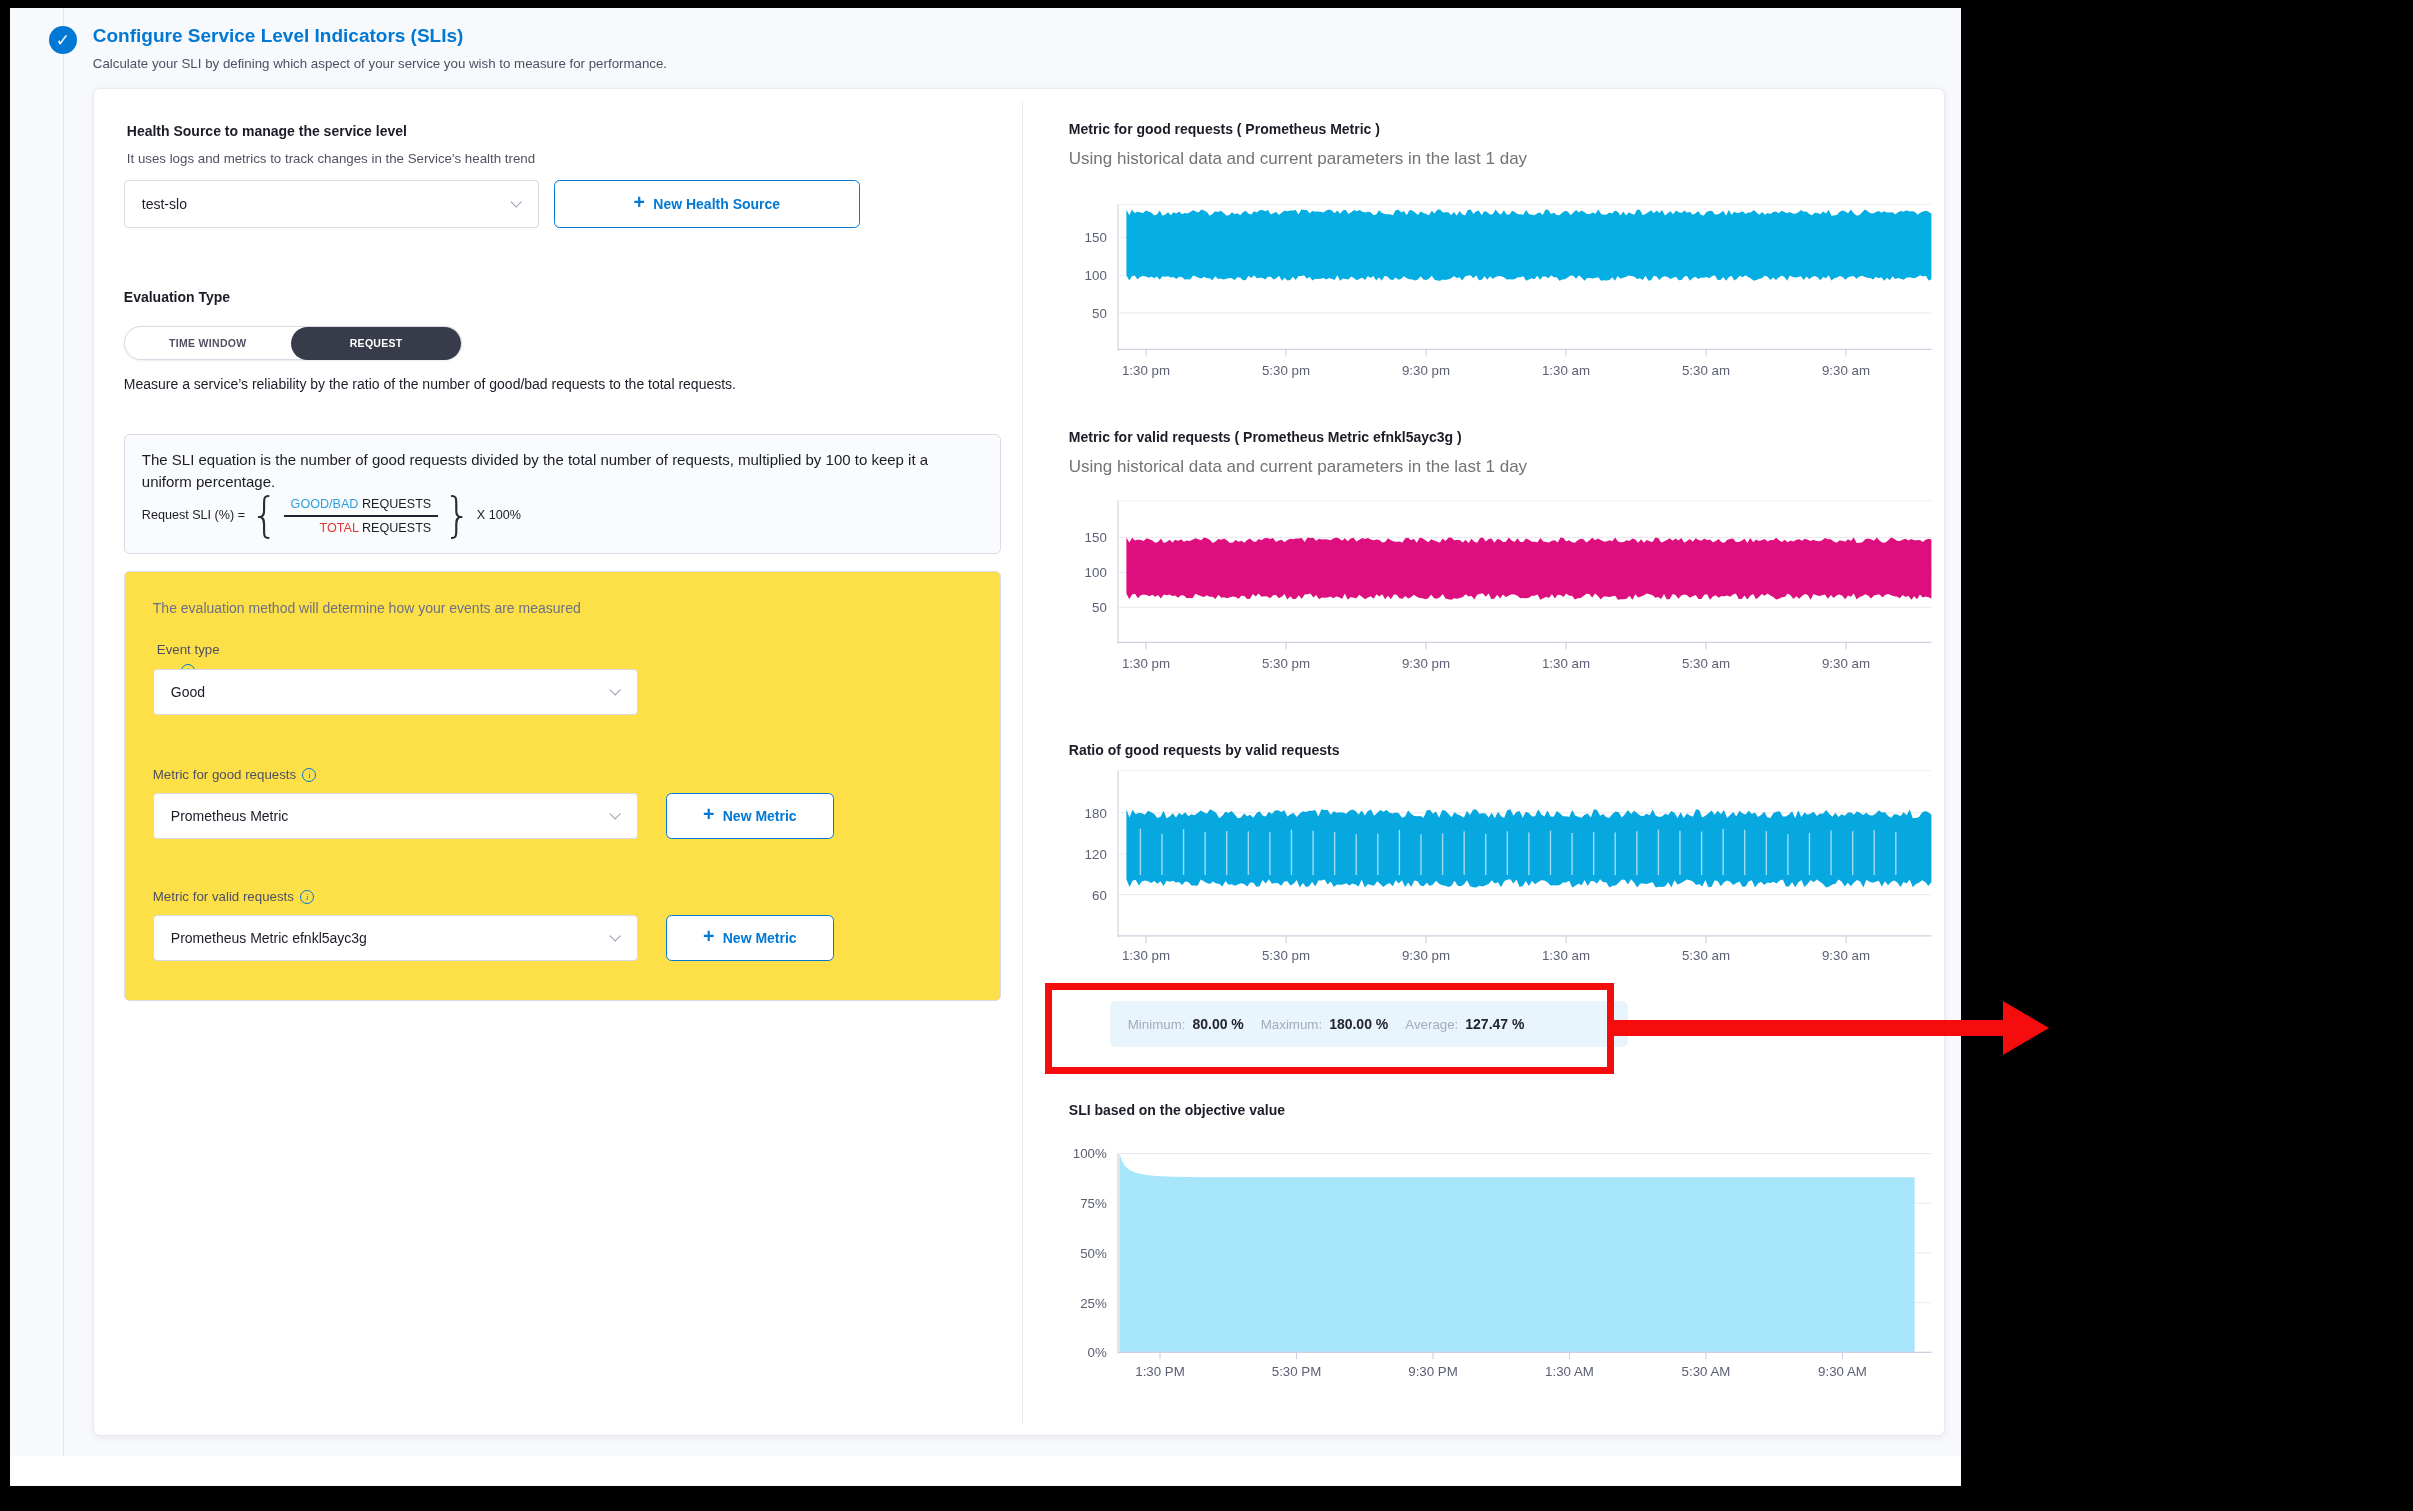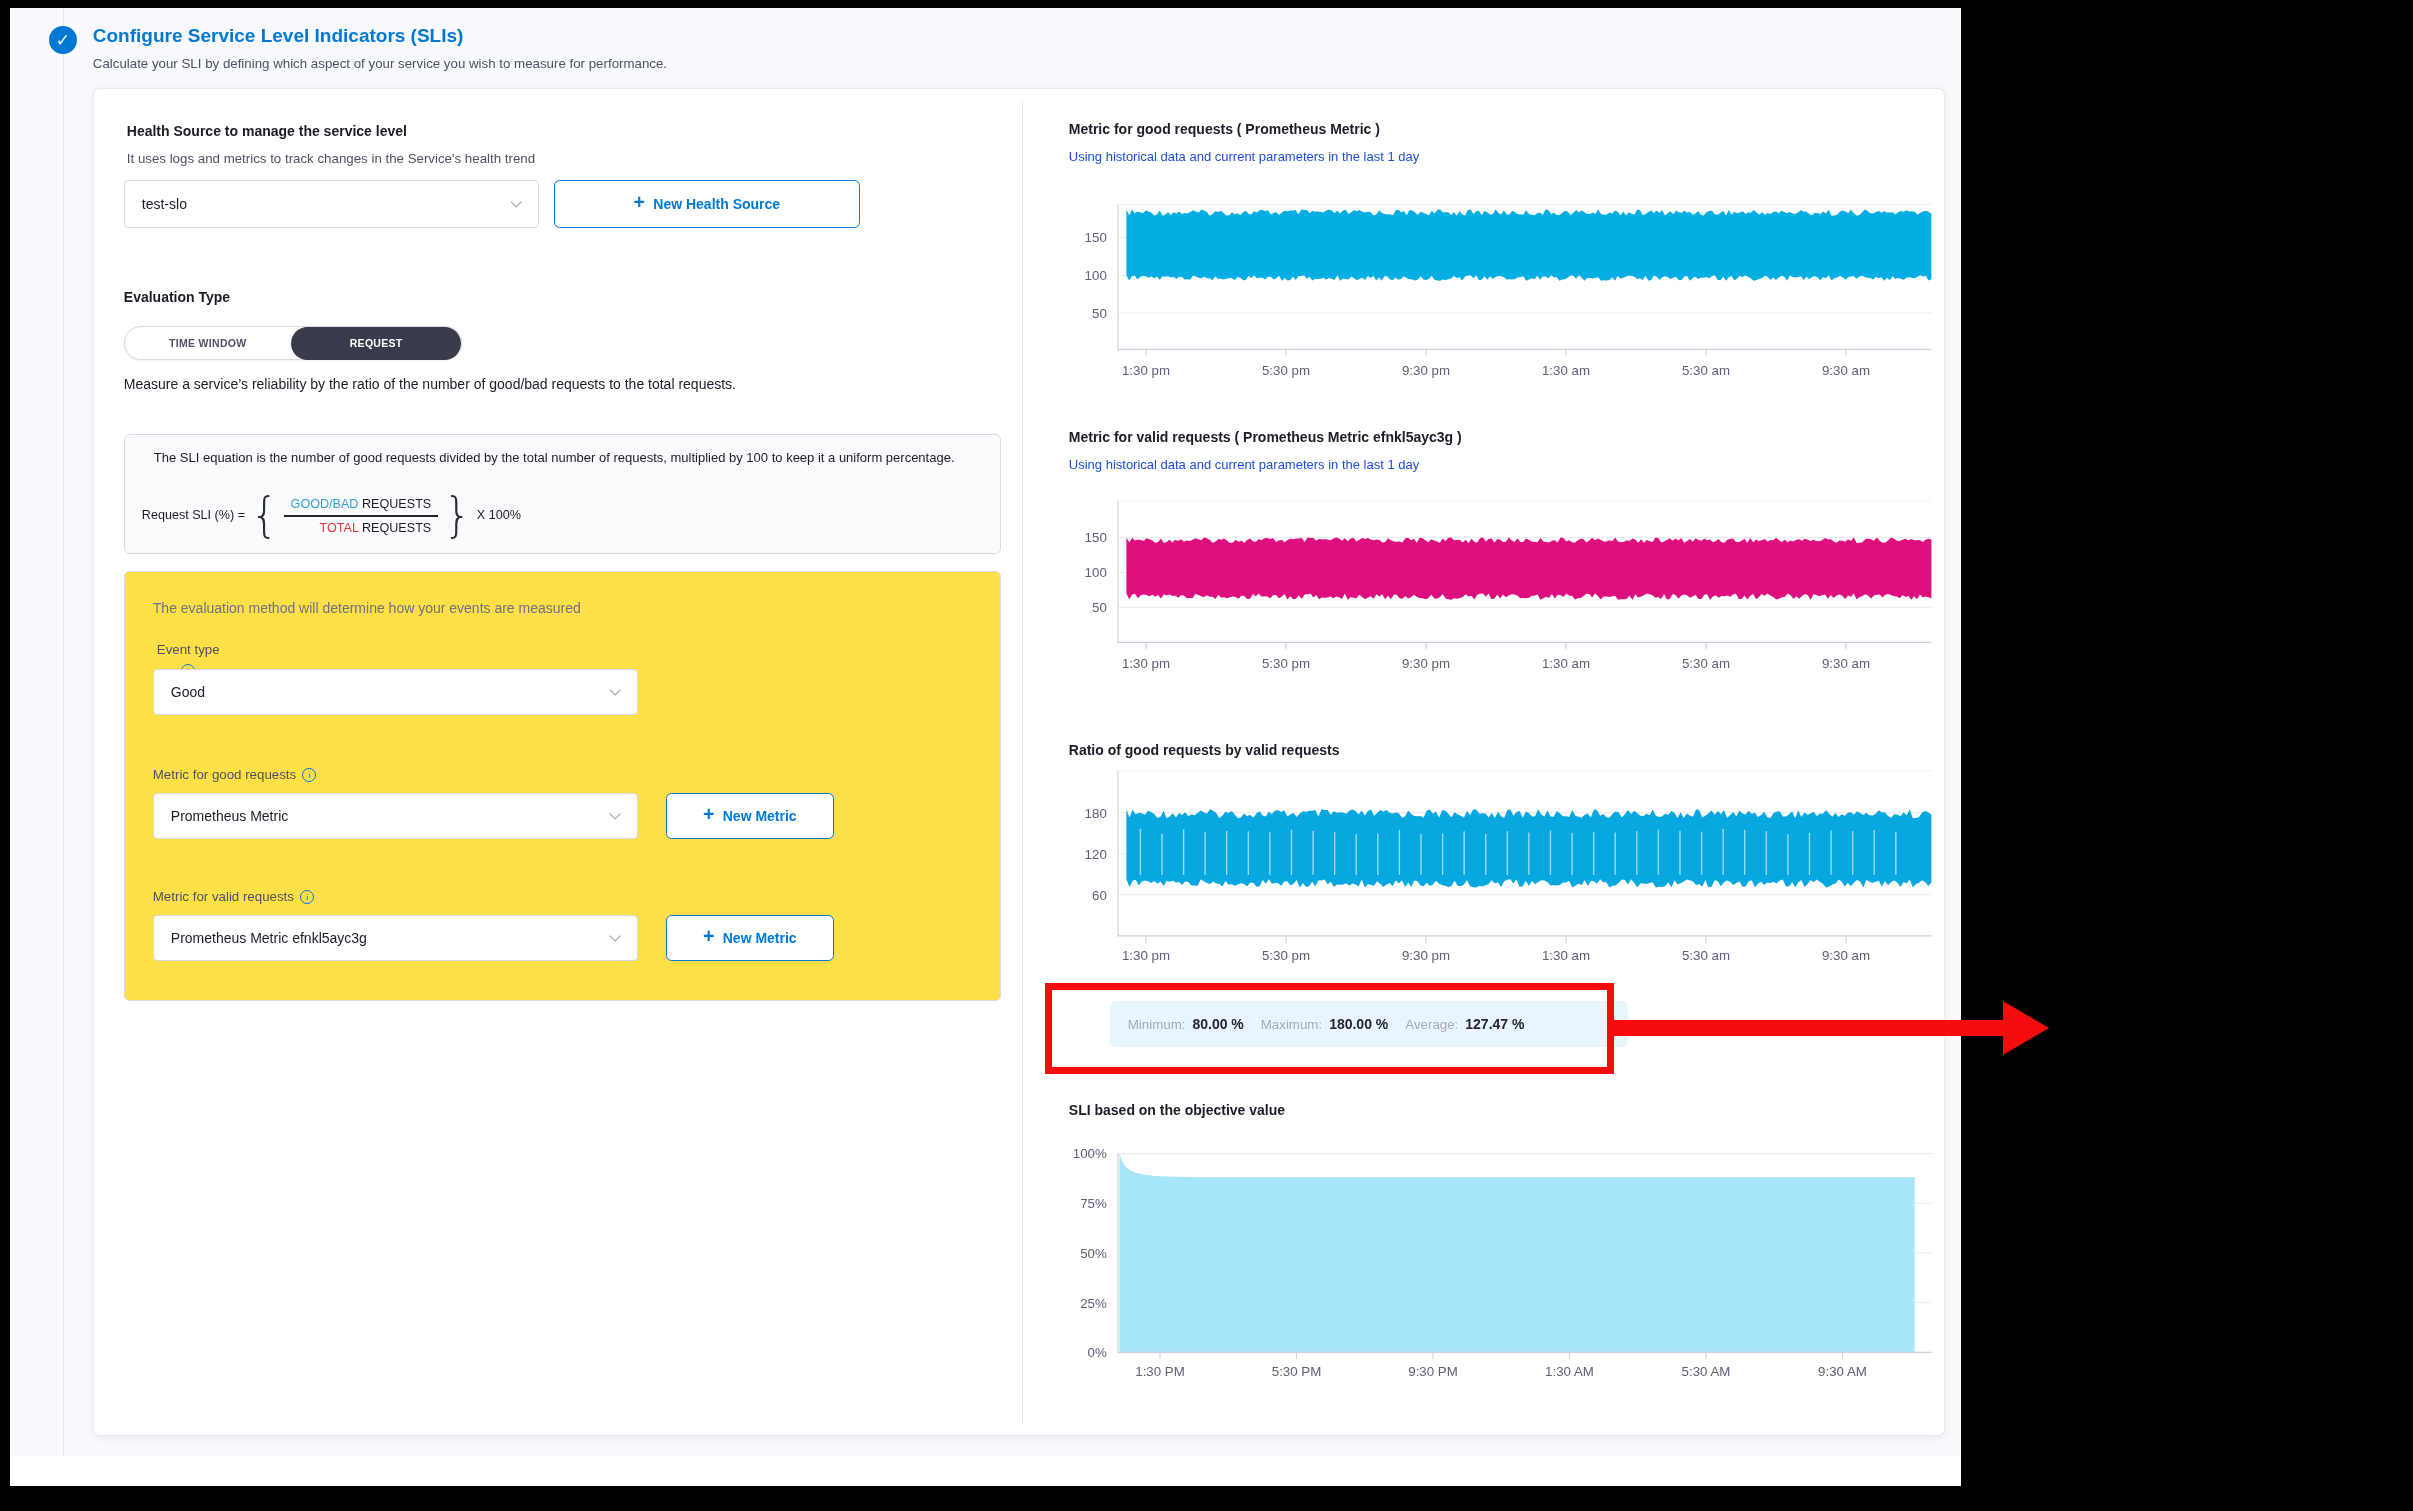--- a/index.html
+++ b/index.html
@@ -45,21 +45,21 @@
             border:0.7px solid #d9dae5; border-radius:18px; box-shadow:0 0.7px 2.1px rgba(40,41,61,.10); }
   .seg { position:absolute; top:0; bottom:0; display:flex; align-items:center; justify-content:center;
          font-size:10.5px; font-weight:bold; letter-spacing:0.3px; cursor:pointer; }
   #seg-tw { left:0; width:166px; color:#4f5162; }
   #seg-req { left:166px; right:-0.7px; background:#383b4a; border-radius:18px; color:#fff; top:-0.7px; bottom:-0.7px; }
 
   #eval-desc { left:30px; top:286px; width:844px; font-size:14px; line-height:1.42; color:#1c1c28; }
 
   #eq-box { left:30px; top:345px; width:877px; height:120px; background:#fafbfc;
             border:0.7px solid #d9dae5; border-radius:5.6px; }
-  #eq-intro { left:29px; top:14px; width:833px; font-size:13px; line-height:1.45; color:#1c1c28; }
+  #eq-intro { left:17px; top:14px; width:833px; font-size:15px; line-height:1.45; color:#1c1c28; }
   #eq-row { left:17px; top:55px; display:flex; align-items:center; gap:5.6px; color:#1c1c28; }
   .eq-txt { font-size:12.6px; }
   .brace { font-size:43px; font-weight:100; transform:scaleY(1.12); color:#2a2b38; font-family:"DejaVu Sans",sans-serif; }
   .frac { display:flex; flex-direction:column; align-items:flex-end; font-size:12.6px; }
   .frac .num { padding:1.4px 7px 4.2px; border-bottom:2.1px solid #23242e; }
   .frac .den { padding:3.5px 7px 0; }
   .em-blue { color:#2f9fdd; }
   .em-red { color:#e43535; }
 
   #method-box { left:30px; top:482px; width:877px; height:430px; background:#fde047;
@@ -73,21 +73,21 @@
   #m-evt-label { left:32px; top:70px;flex-direction:column; }
   #dd-evt { left:28px; top:97px; width:485px; height:46px; }
   #m-good-label { left:28px; top:195px; }
   #dd-good { left:28px; top:221px; width:485px; height:46px; }
   #btn-nm1 { left:541px; top:221px; width:168px; height:46px; }
   #m-valid-label { left:28px; top:317px; }
   #dd-valid { left:28px; top:343px; width:485px; height:46px; }
   #btn-nm2 { left:541px; top:343px; width:168px; height:46px; }
 
   .c-title { font-size:14px; font-weight:bold; color:#1c1c28; }
-  .c-sub { font-size:13px; color:#1d4ed8; }
+  .c-sub { font-size:17px; color:#737373; }
   #c0-title { left:975px; top:32px; } #c0-sub { left:975px; top:60px; }
   #chart0 { left:975px; top:105px; width:868px; height:196px; }
   #c1-title { left:975px; top:340px; } #c1-sub { left:975px; top:368px; }
   #chart1 { left:975px; top:405px; width:868px; height:196px; }
   #c2-title { left:975px; top:653px; }
   #chart2 { left:975px; top:674px; width:868px; height:210px; }
   #c3-title { left:975px; top:1013px; }
   #chart3 { left:975px; top:1044px; width:868px; height:263px; }
 
   #stats { left:1016px; top:912px; width:518px; height:46px; background:#e9f5fc; border-radius:5.6px;

